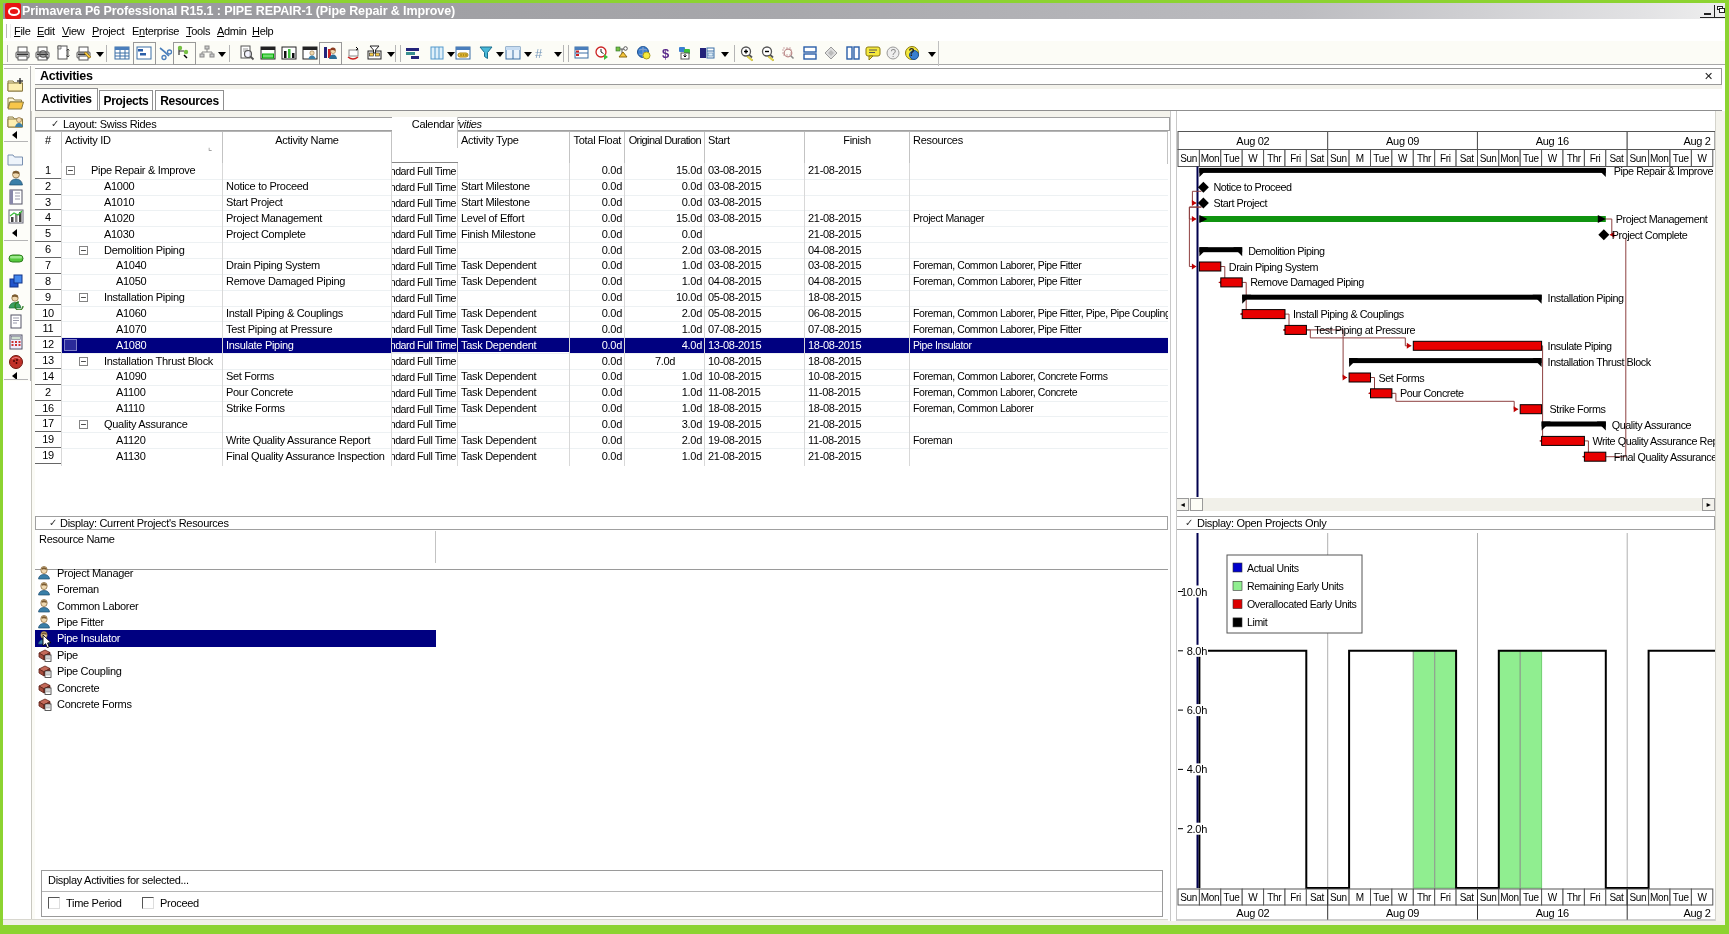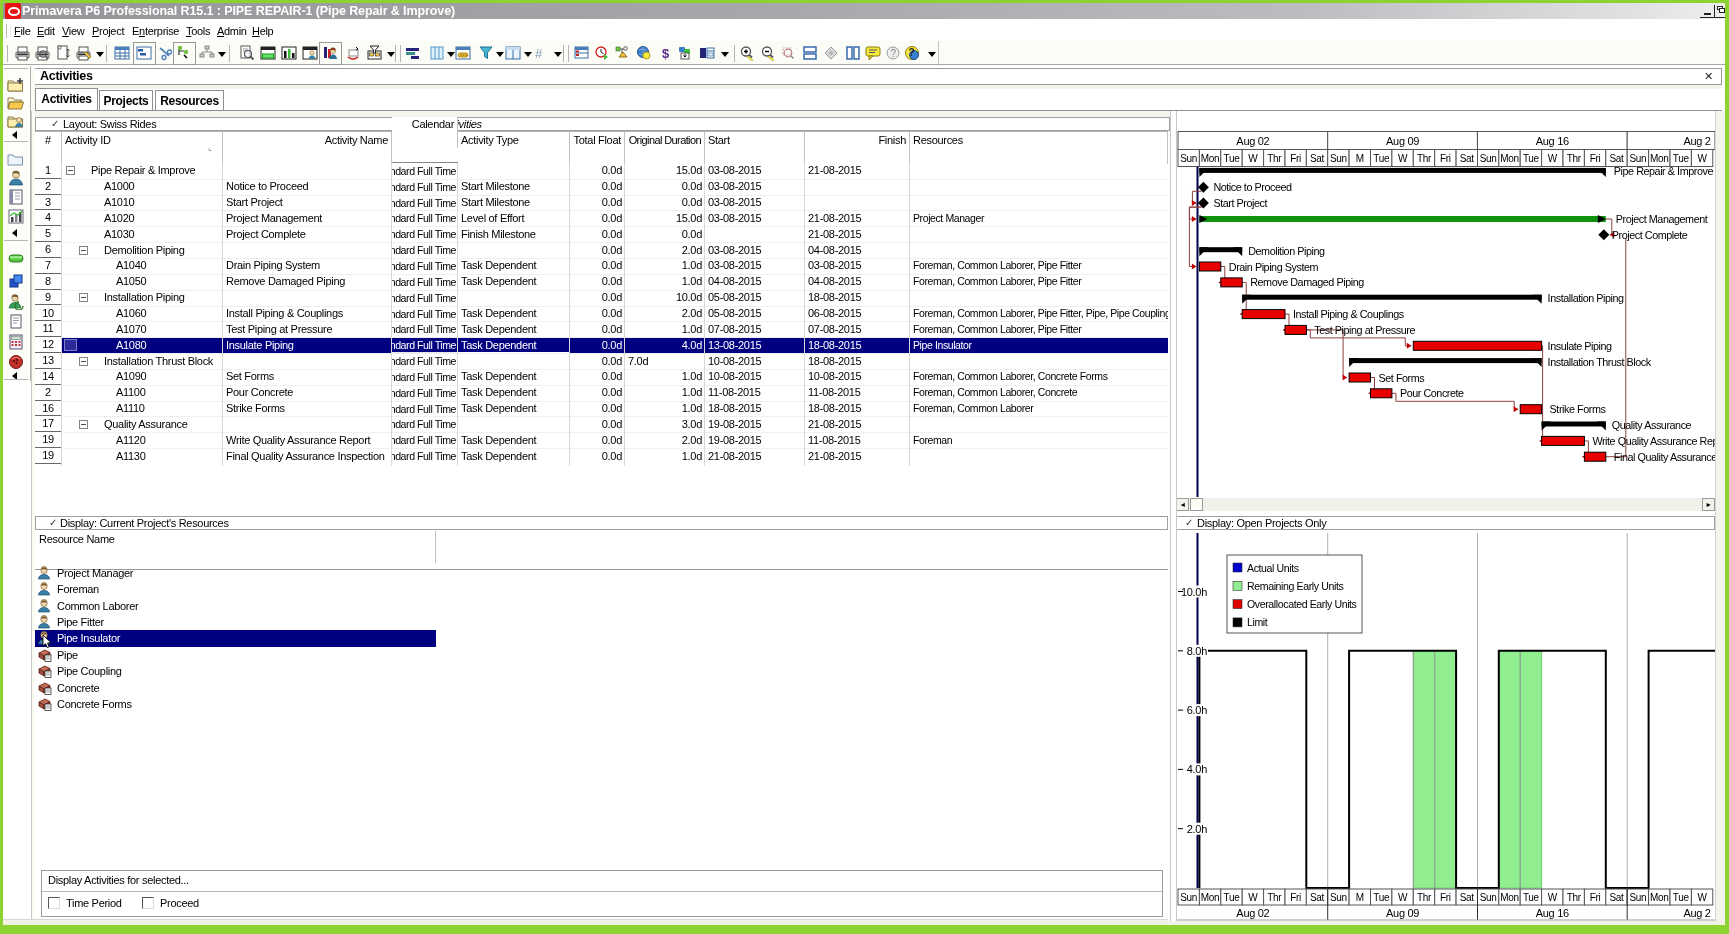--- a/index.html
+++ b/index.html
@@ -408,27 +408,27 @@
 <div class="lbar" style="left:35px;top:117px;width:358px;">
     <span class="abs" style="left:15px;top:0px;color:#333;font-size:10px;">✓</span>
     <span class="abs" style="left:27px;top:0px;">Layout: Swiss Rides</span>
   </div>
 <div class="lbar" style="left:392px;top:117px;width:778px;border-left:none;font-style:italic;">
     <span class="abs" style="left:8px;top:0px;">Filter: All Activities</span>
   </div>
 <div class="abs" style="left:35px;top:131px;width:1133px;height:32px;border-top:1px solid #b5b5b5;border-bottom:1px solid #888;box-sizing:border-box;background:#fff;"></div>
 <div class="hdrcell" style="left:35px;top:132px;width:27px;text-align:center;">#</div>
 <div class="hdrcell" style="left:62px;top:132px;width:161px;text-align:left;">Activity ID</div>
-<div class="hdrcell" style="left:223px;top:132px;width:169px;text-align:right;">Activity Name</div>
+<div class="hdrcell" style="left:223px;top:132px;width:169px;text-align:center;">Activity Name</div>
 <div class="hdrcell" style="left:392px;top:116px;width:66px;text-align:right;">Calendar</div>
 <div class="hdrcell" style="left:458px;top:132px;width:112px;text-align:left;">Activity Type</div>
 <div class="hdrcell" style="left:570px;top:132px;width:55px;text-align:right;">Total Float</div>
 <div class="hdrcell" style="left:625px;top:132px;width:80px;text-align:right;letter-spacing:-0.6px;">Original Duration</div>
 <div class="hdrcell" style="left:705px;top:132px;width:100px;text-align:left;">Start</div>
-<div class="hdrcell" style="left:805px;top:132px;width:105px;text-align:right;">Finish</div>
+<div class="hdrcell" style="left:805px;top:132px;width:105px;text-align:center;">Finish</div>
 <div class="hdrcell" style="left:910px;top:132px;width:258px;text-align:left;">Resources</div>
 <div class="abs" style="left:208px;top:142px;font-size:9px;color:#888;">⌞</div>
 <div class="numcell" style="top:162.8px;">1</div>
 <div class="cell" style="left:62px;top:162.8px;width:330px;color:#000;padding-left:4px;"><span class="minus">−</span>Pipe Repair &amp; Improve</div>
 <div class="cell" style="left:392px;top:162.8px;width:66px;color:#000;">
     <span style="position:absolute;right:2px;top:2px;white-space:nowrap;font-size:10.6px;letter-spacing:-0.45px;">Standard Full Time</span>
   </div>
 <div class="cell" style="left:570px;top:162.8px;width:55px;text-align:right;color:#000;font-weight:normal;padding-left:3px;">0.0d</div>
 <div class="cell" style="left:625px;top:162.8px;width:80px;text-align:right;color:#000;font-weight:normal;padding-left:3px;">15.0d</div>
 <div class="cell" style="left:705px;top:162.8px;width:100px;text-align:left;color:#000;font-weight:normal;padding-left:3px;">03-08-2015</div>
@@ -556,21 +556,21 @@
 <div class="cell" style="left:625px;top:337.1px;width:80px;text-align:right;color:#fff;font-weight:normal;padding-left:3px;">4.0d</div>
 <div class="cell" style="left:705px;top:337.1px;width:100px;text-align:left;color:#fff;font-weight:normal;padding-left:3px;">13-08-2015</div>
 <div class="cell" style="left:805px;top:337.1px;width:105px;text-align:left;color:#fff;font-weight:normal;padding-left:3px;">18-08-2015</div>
 <div class="cell" style="left:910px;top:337.1px;width:258px;text-align:left;color:#fff;font-weight:normal;padding-left:3px;font-size:10.5px;letter-spacing:-0.4px;">Pipe Insulator</div>
 <div class="numcell" style="top:353.0px;">13</div>
 <div class="cell" style="left:62px;top:353.0px;width:330px;color:#000;padding-left:17px;"><span class="minus">−</span>Installation Thrust Block</div>
 <div class="cell" style="left:392px;top:353.0px;width:66px;color:#000;">
     <span style="position:absolute;right:2px;top:2px;white-space:nowrap;font-size:10.6px;letter-spacing:-0.45px;">Standard Full Time</span>
   </div>
 <div class="cell" style="left:570px;top:353.0px;width:55px;text-align:right;color:#000;font-weight:normal;padding-left:3px;">0.0d</div>
-<div class="cell" style="left:625px;top:353.0px;width:80px;text-align:left;color:#000;font-weight:normal;padding-left:3px;">7.0d</div>
+<div class="cell" style="left:625px;top:353.0px;width:80px;text-align:center;color:#000;font-weight:normal;padding-left:3px;">7.0d</div>
 <div class="cell" style="left:705px;top:353.0px;width:100px;text-align:left;color:#000;font-weight:normal;padding-left:3px;">10-08-2015</div>
 <div class="cell" style="left:805px;top:353.0px;width:105px;text-align:left;color:#000;font-weight:normal;padding-left:3px;">18-08-2015</div>
 <div class="numcell" style="top:368.9px;">14</div>
 <div class="cell" style="left:62px;top:368.9px;width:161px;text-align:left;color:#000;font-weight:normal;padding-left:54px;">A1090</div>
 <div class="cell" style="left:223px;top:368.9px;width:169px;text-align:left;color:#000;font-weight:normal;padding-left:3px;">Set Forms</div>
 <div class="cell" style="left:392px;top:368.9px;width:66px;color:#000;">
     <span style="position:absolute;right:2px;top:2px;white-space:nowrap;font-size:10.6px;letter-spacing:-0.45px;">Standard Full Time</span>
   </div>
 <div class="cell" style="left:458px;top:368.9px;width:112px;text-align:left;color:#000;font-weight:normal;padding-left:3px;">Task Dependent</div>
 <div class="cell" style="left:570px;top:368.9px;width:55px;text-align:right;color:#000;font-weight:normal;padding-left:3px;">0.0d</div>

